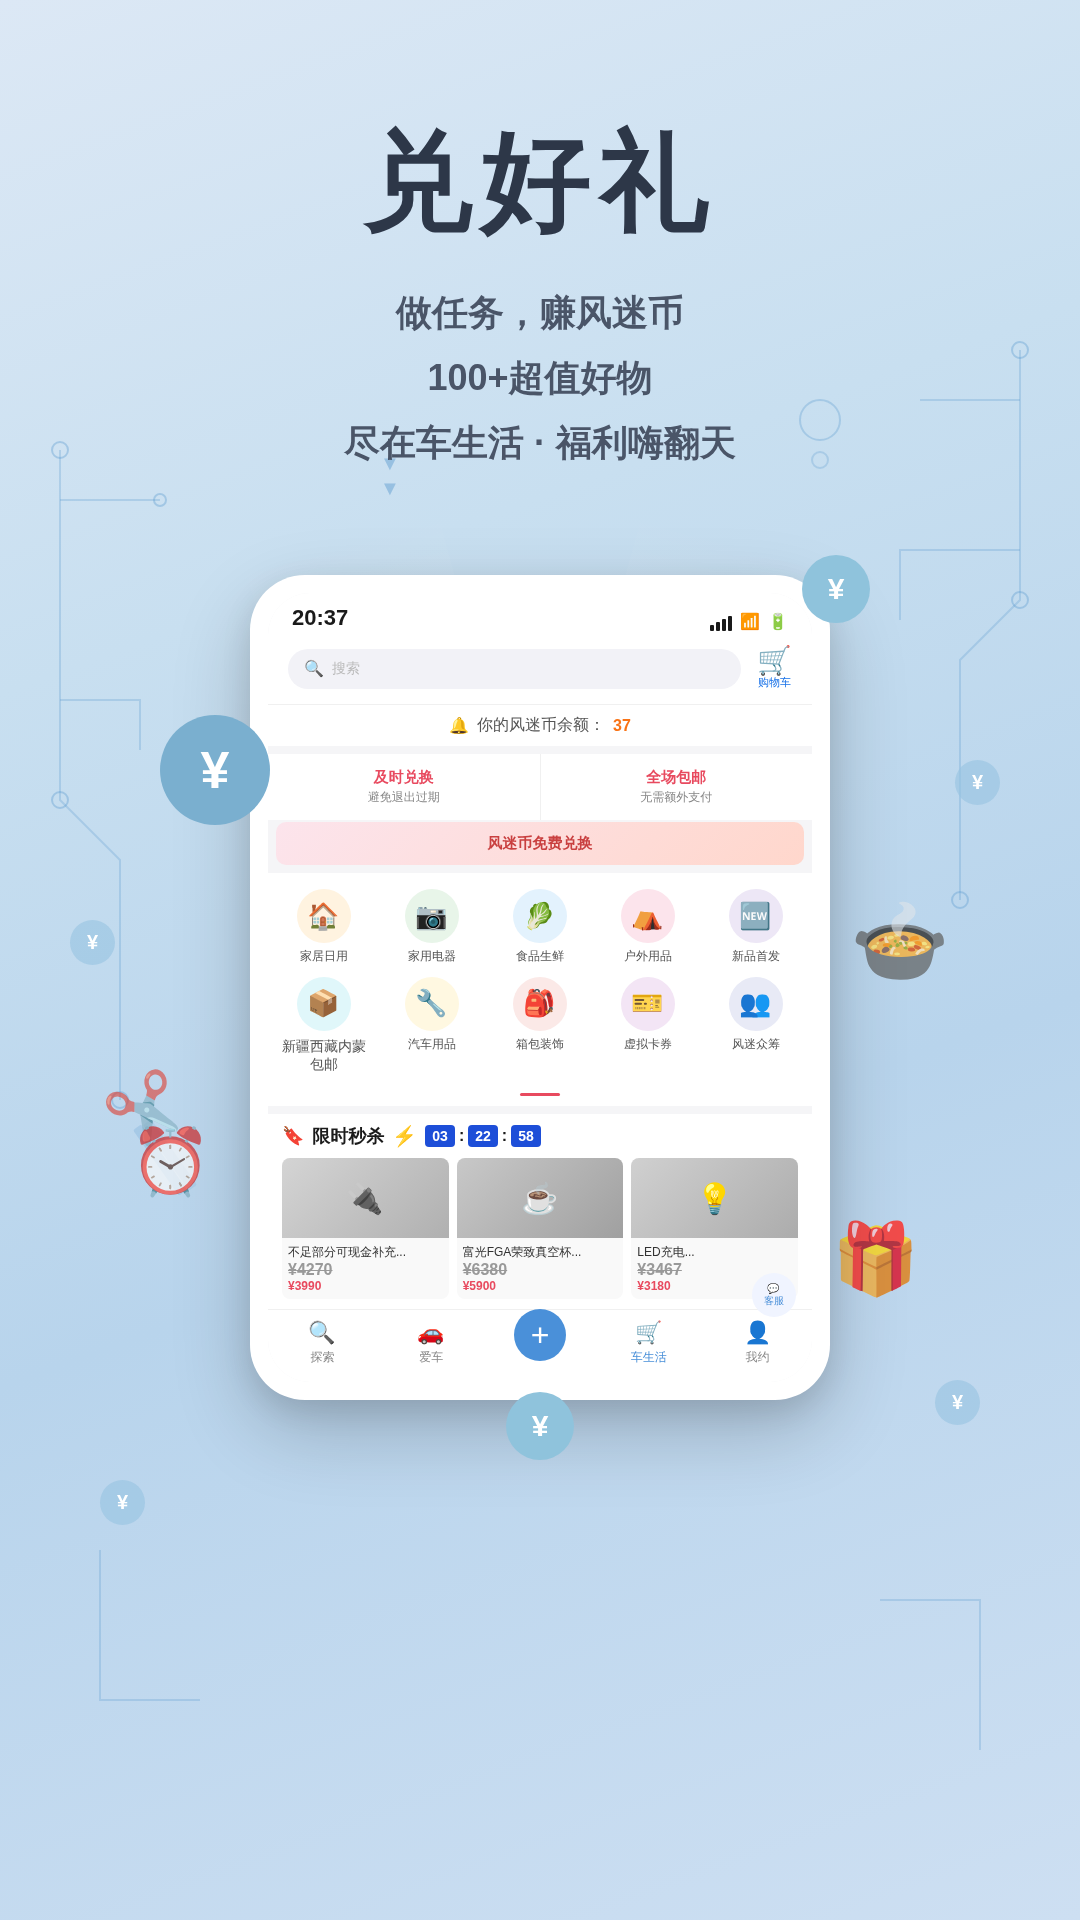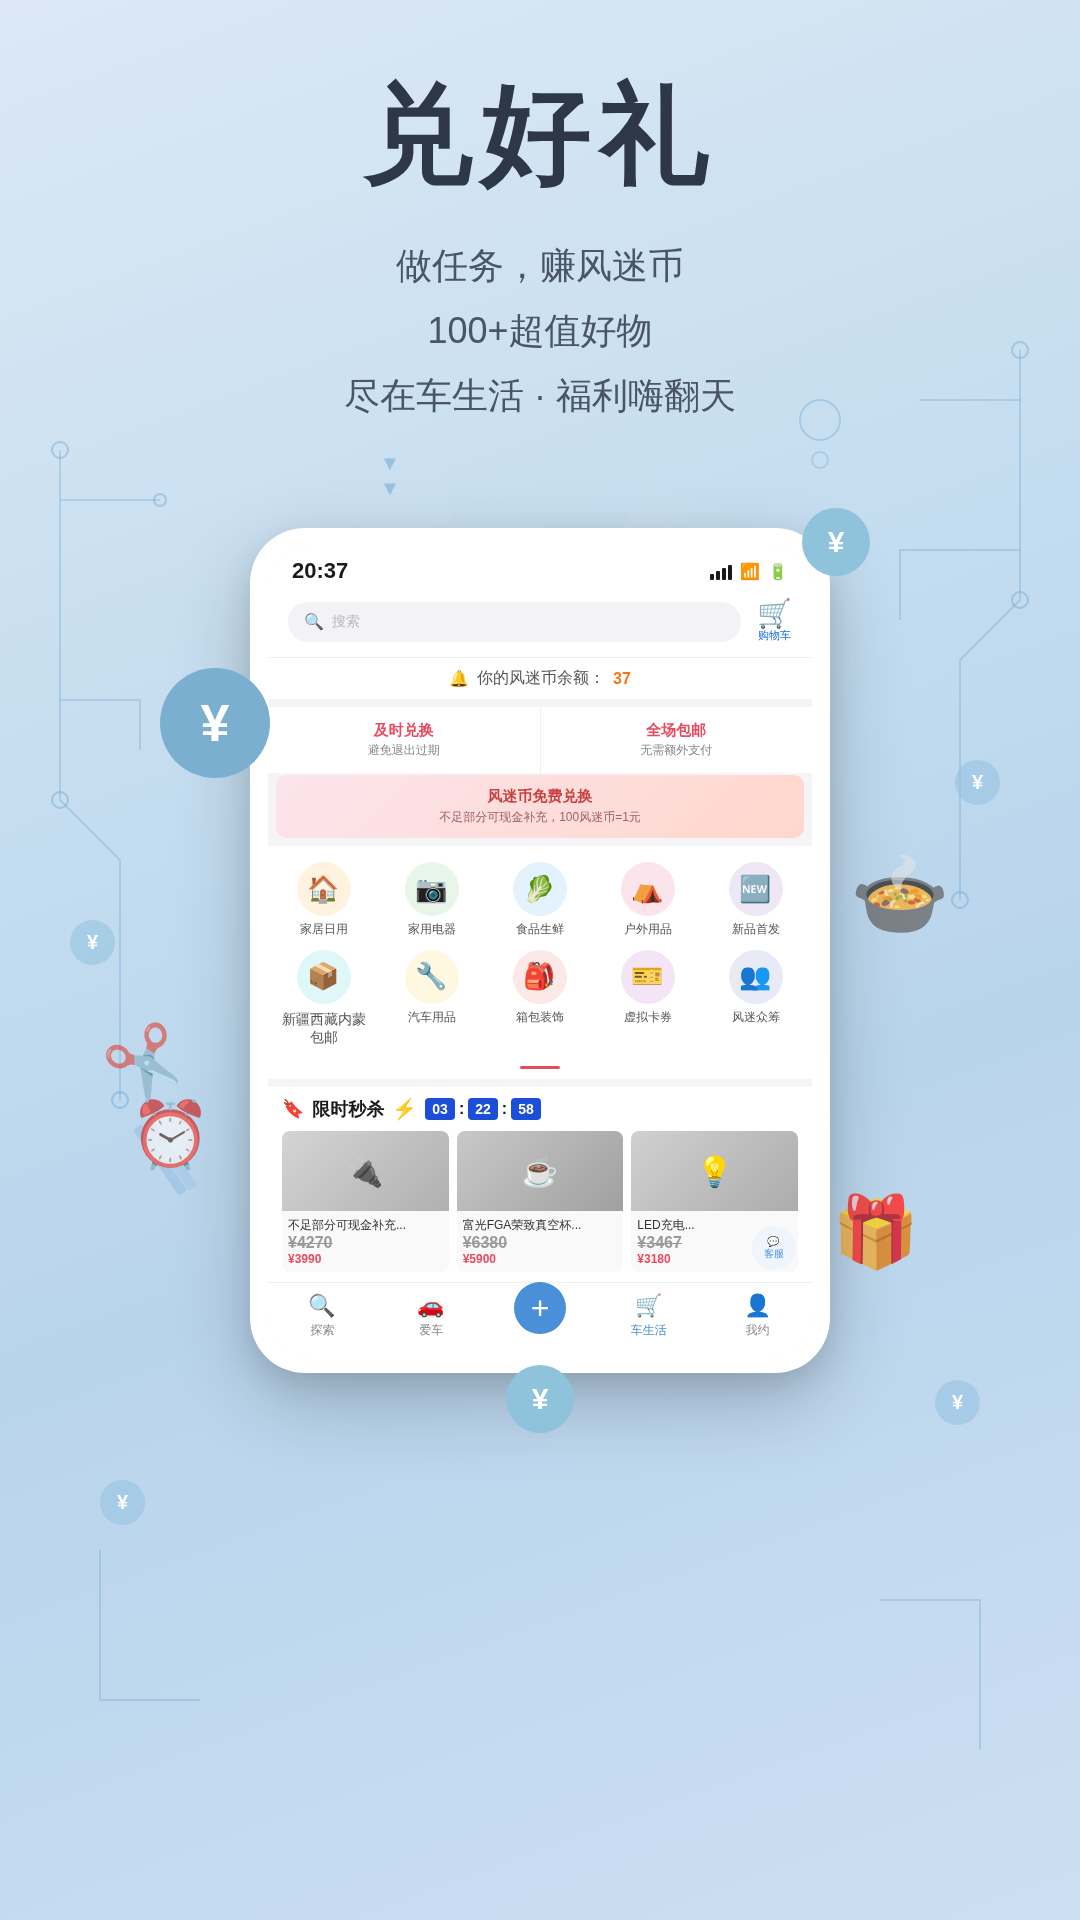--- a/index.html
+++ b/index.html
@@ -18,40 +18,40 @@
     .circuit-bg {
       position: absolute;
       top: 0; left: 0; right: 0; bottom: 0;
       pointer-events: none;
       overflow: hidden;
     }
 
     
     .hero-section {
       text-align: center;
-      padding-top: 73px;
+      padding-top: 120px;
       padding-bottom: 40px;
       position: relative;
       z-index: 2;
     }
 
     .hero-title {
       font-size: 110px;
       font-weight: 700;
       color: #2d3748;
       letter-spacing: 8px;
       line-height: 1.1;
       margin-bottom: 40px;
     }
 
     .hero-subtitle {
       font-size: 36px;
       color: #4a5568;
       line-height: 1.8;
-      font-weight: 400;
+      font-weight: 700;
     }
 
     
     .phone-container {
       position: relative;
       width: 700px;
       margin: 60px auto 0;
       z-index: 2;
     }
 
@@ -190,21 +190,21 @@
       background: #f5f5f7;
       position: relative;
     }
 
     
     .status-bar {
       background: white;
       padding: 12px 24px 8px;
       display: flex;
       justify-content: space-between;
-      align-items: center;
+      align-items: flex-end;
     }
 
     .status-time {
       font-size: 22px;
       font-weight: 600;
       color: #1a1a1a;
     }
 
     .status-icons {
       display: flex;
@@ -677,21 +677,20 @@
           <div class="action-sub">避免退出过期</div>
         </div>
         <div class="action-item">
           <div class="action-title">全场包邮</div>
           <div class="action-sub">无需额外支付</div>
         </div>
       </div>
 
       <div class="redeem-section">
         <div class="redeem-title">风迷币免费兑换</div>
-        <div class="redeem-sub">不足部分可现金补充，100风迷币=1元</div>
       </div>
 
       <div class="category-grid">
 
         <div class="cat-item">
           <div class="cat-icon" style="background:#fff3e0">🏠</div>
           <span class="cat-label">家居日用</span>
         </div>
         <div class="cat-item">
           <div class="cat-icon" style="background:#e8f5e9">📷</div>

